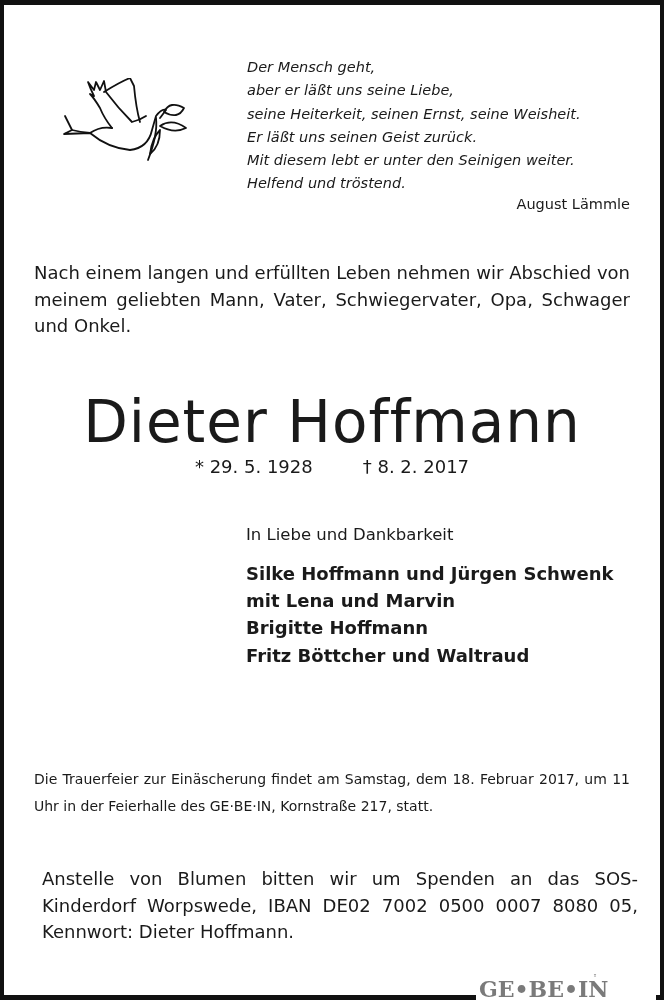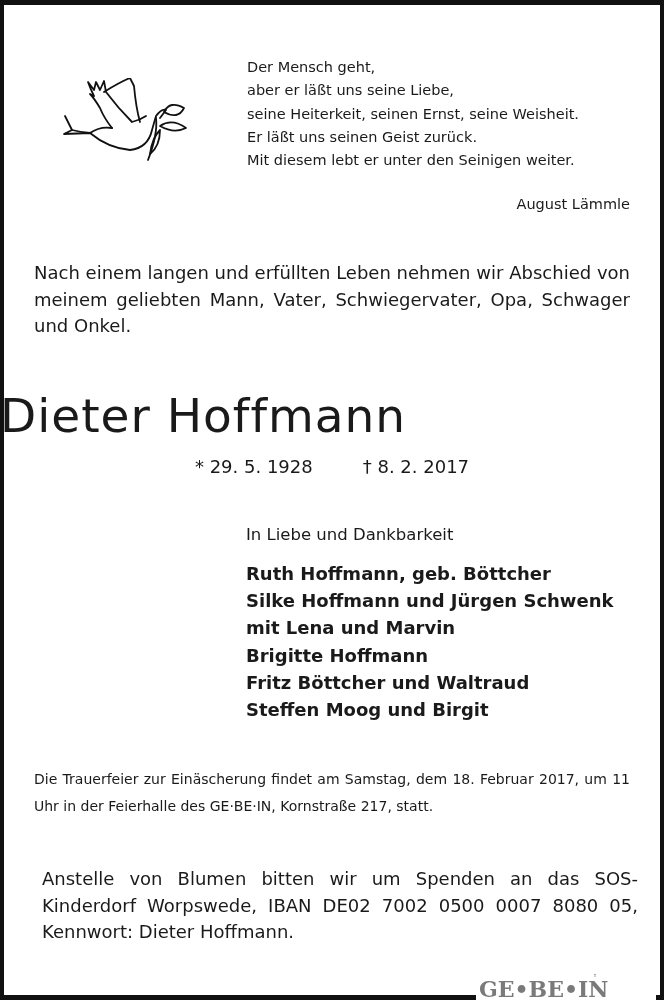--- a/index.html
+++ b/index.html
@@ -2,25 +2,25 @@
 <html><head>
   <meta charset="utf-8">
   <style>
     html, body { margin: 0; padding: 0; background: #ffffff; }
     body { width: 664px; height: 1000px; position: relative; overflow: hidden; font-family: "DejaVu Sans", sans-serif; color: #1a1a1a; }
     .frame { position: absolute; left: 0; top: 0; width: 664px; height: 1000px; box-sizing: border-box; border-top: 5px solid #111; border-left: 4px solid #111; border-right: 4px solid #111; }
     .bottom-line { position: absolute; bottom: 0; height: 5px; background: #111; }
     .bl-left { left: 0; width: 476px; }
     .bl-right { right: 0; width: 8px; }
     .dove { position: absolute; left: 60px; top: 78px; width: 130px; height: 92px; }
-    .poem { position: absolute; left: 247px; top: 56px; font-size: 14.5px; line-height: 23.3px; }
+    .poem { position: absolute; left: 247px; top: 56px; font-size: 14.5px; line-height: 23.3px; font-style: italic; }
     .poem div { white-space: nowrap; }
     .poem-author { position: absolute; right: 34px; top: 196px; font-size: 14.5px; }
     .intro { position: absolute; left: 34px; top: 260px; width: 596px; font-size: 18px; line-height: 26.5px; text-align: justify; text-align-last: left; }
-    .name { position: absolute; left: 0; width: 664px; top: 388px; text-align: left; font-size: 47px; letter-spacing: 1px; }
+    .name { position: absolute; left: 0; width: 664px; top: 388px; text-align: center; font-size: 58px; letter-spacing: 1px; }
     .dates { position: absolute; left: 0; width: 664px; top: 456px; text-align: center; font-size: 18px; }
     .dates span { display: inline-block; }
     .dates .born { margin-right: 50px; }
     .dedication { position: absolute; left: 246px; top: 525px; font-size: 16.5px; }
     .family { position: absolute; left: 246px; top: 560px; font-size: 18px; line-height: 27.2px; font-weight: bold; }
     .family div { white-space: nowrap; }
     .ceremony { position: absolute; left: 34px; top: 766px; width: 596px; font-size: 14px; line-height: 26.5px; text-align: justify; text-align-last: left; }
     .donation { position: absolute; left: 42px; top: 866px; width: 596px; font-size: 18px; line-height: 26.5px; text-align: justify; text-align-last: left; }
     .logo { position: absolute; left: 479px; bottom: 0; height: 26px; display: flex; align-items: flex-end; color: #7a7a7a; font-family: "DejaVu Serif", serif; font-weight: bold; font-size: 22px; line-height: 22px; flex-direction: column; }
     .logo svg { margin-right: 3px; margin-bottom: 1px; }
@@ -44,38 +44,37 @@
   <path d="M90 76 Q92 60 100 52 Q100 68 90 76 Z"></path>
   <path d="M96 40 Q98 56 88 82"></path>
 </svg>
 
 <div class="poem">
   <div>Der Mensch geht,</div>
   <div>aber er läßt uns seine Liebe,</div>
   <div>seine Heiterkeit, seinen Ernst, seine Weisheit.</div>
   <div>Er läßt uns seinen Geist zurück.</div>
   <div>Mit diesem lebt er unter den Seinigen weiter.</div>
+  <div>Helfend und tröstend.</div>
 </div>
 <div class="poem-author">August Lämmle</div>
 
 <div class="intro">Nach einem langen und erfüllten Leben nehmen wir Abschied von meinem geliebten Mann, Vater, Schwiegervater, Opa, Schwager und Onkel.</div>
 
 <div class="name">Dieter Hoffmann</div>
 <div class="dates">
   <span class="born">* 29. 5. 1928</span><span class="died">† 8. 2. 2017</span>
 </div>
 
 <div class="dedication">In Liebe und Dankbarkeit</div>
 <div class="family">
-  <div>Ruth Hoffmann, geb. Böttcher</div>
   <div>Silke Hoffmann und Jürgen Schwenk</div>
   <div>mit Lena und Marvin</div>
   <div>Brigitte Hoffmann</div>
   <div>Fritz Böttcher und Waltraud</div>
-  <div>Steffen Moog und Birgit</div>
 </div>
 
 <div class="ceremony">Die Trauerfeier zur Einäscherung findet am Samstag, dem 18. Februar 2017, um 11 Uhr in der Feierhalle des GE·BE·IN, Kornstraße 217, statt.</div>
 <div class="donation">Anstelle von Blumen bitten wir um Spenden an das SOS-Kinderdorf Worpswede, IBAN DE02 7002 0500 0007 8080 05, Kennwort: Dieter Hoffmann.</div>
 
 <div class="logo">
   <svg width="20" height="20" viewBox="0 0 20 20">
     <rect x="3" y="1" width="14" height="4" fill="#7a7a7a"></rect>
     <rect x="8" y="5" width="4" height="6" fill="#7a7a7a"></rect>
     <path d="M10 10 L2 19 L6 19 L10 14 L14 19 L18 19 Z" fill="#7a7a7a"></path>

